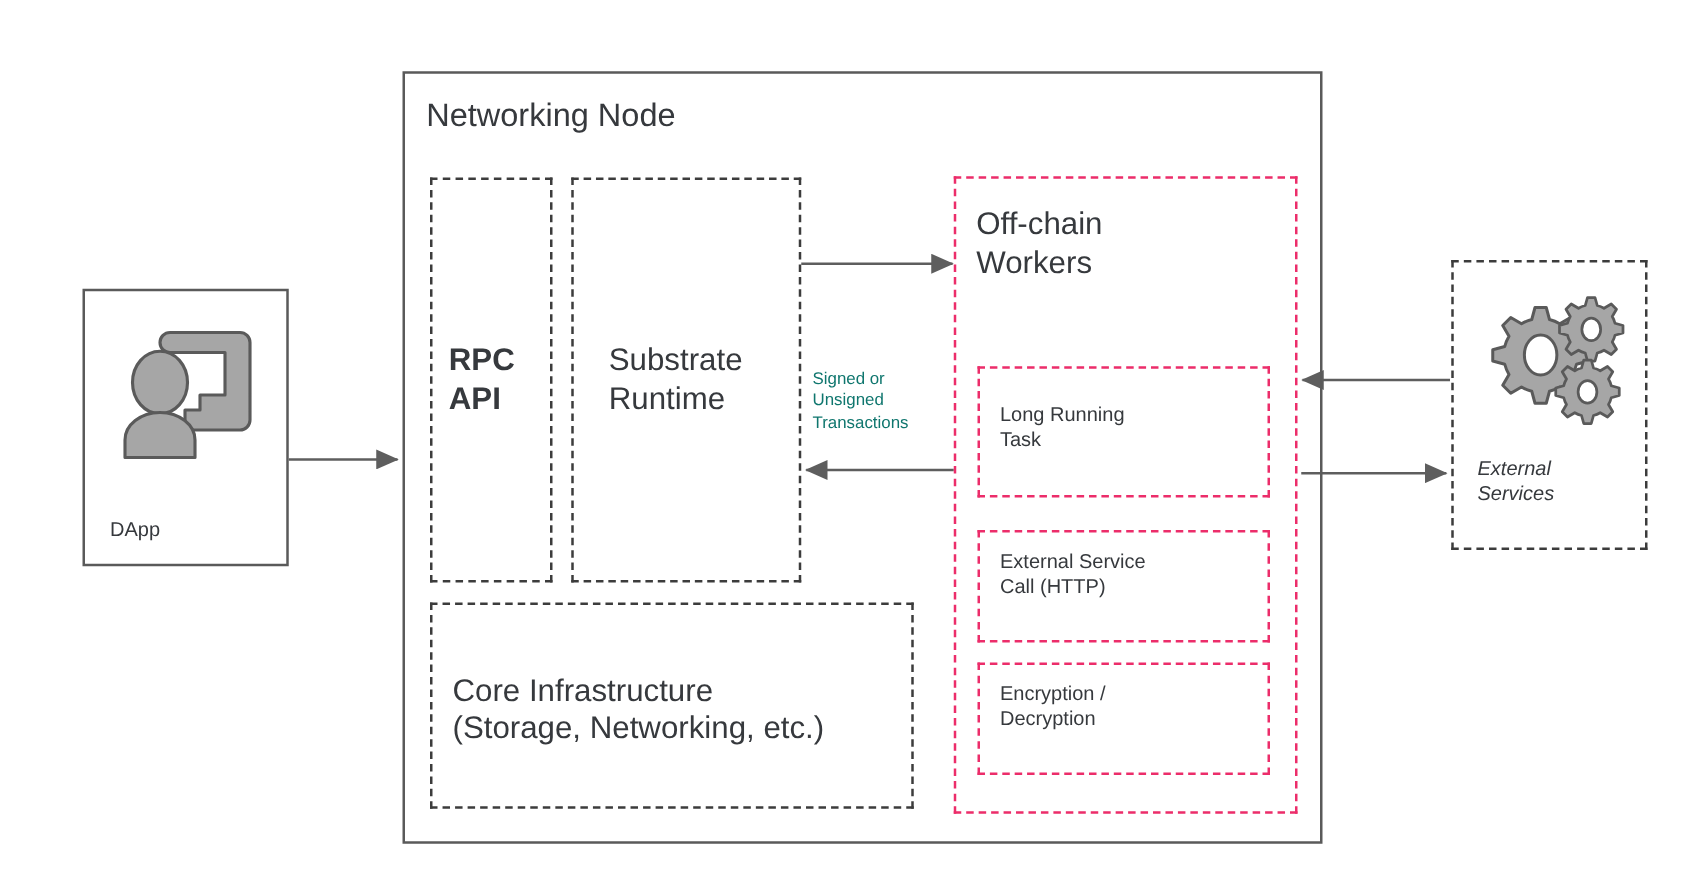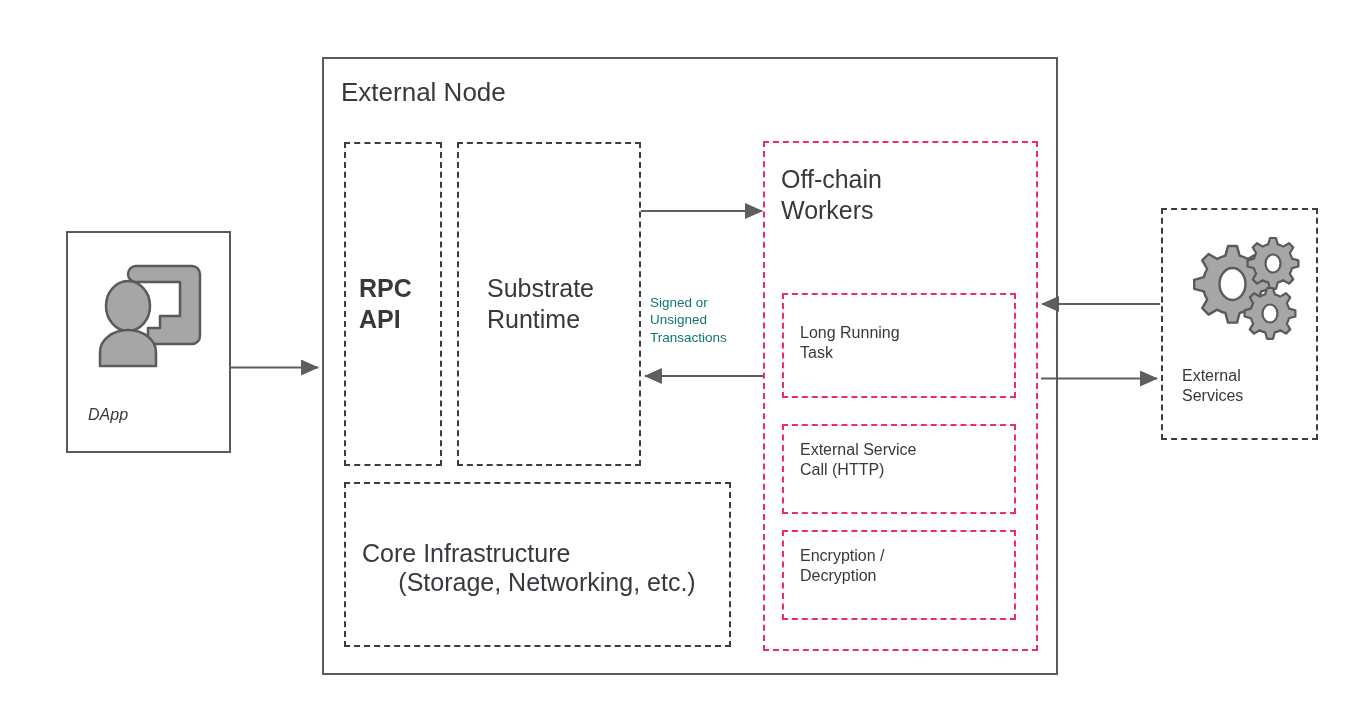--- a/index.html
+++ b/index.html
@@ -94,37 +94,37 @@
     <svg width="110" height="115" viewBox="0 0 110 115">
 
       <path d="M40 8 h56 a8 8 0 0 1 8 8 v62 a8 8 0 0 1 -8 8 h-44 v-16 h12 v-12 h20 v-34 h-44 a8 8 0 0 1 0 -16 z" fill="#a6a6a6" stroke="#5a5a5a" stroke-width="2.5" stroke-linejoin="round"></path>
 
       <ellipse cx="32" cy="48" rx="22" ry="25" fill="#a6a6a6" stroke="#5a5a5a" stroke-width="2.5"></ellipse>
 
       <path d="M4 108 v-14 a28 22 0 0 1 56 0 v14 z" fill="#a6a6a6" stroke="#5a5a5a" stroke-width="2.5" stroke-linejoin="round"></path>
     </svg>
   </div>
 
-  <div class="label mid-label" style="left:88px; top:405px; width:130px;font-style:italic;">DApp</div>
+  <div class="label mid-label" style="left:88px; top:415px; width:130px;">DApp</div>
 
   <div class="box solid-box" style="left:322px; top:57px; width:736px; height:618px;"></div>
 
-  <div class="label node-title" style="left:341px; top:77px; width:400px;">External Node</div>
+  <div class="label node-title" style="left:341px; top:77px; width:400px;">Networking Node</div>
 
   <div class="box dashed-box" style="left:344px; top:142px; width:98px; height:324px;"></div>
   <div class="label big-label" style="left:359px; top:273px; width:90px;font-weight:bold;">RPC
 API</div>
 
   <div class="box dashed-box" style="left:457px; top:142px; width:184px; height:324px;"></div>
   <div class="label big-label" style="left:475px; top:273px; width:175px;margin-left:12px;">Substrate
 Runtime</div>
 
   <div class="box dashed-box" style="left:344px; top:482px; width:387px; height:165px;"></div>
   <div class="label big-label" style="left:362px; top:538px; width:360px;">Core Infrastructure</div>
-  <div class="label big-label" style="left:362px; top:567px; width:370px;text-align:center;">(Storage, Networking, etc.)</div>
+  <div class="label big-label" style="left:362px; top:567px; width:370px;">(Storage, Networking, etc.)</div>
 
   <div class="label small-label" style="left:650px; top:294px; width:120px;">Signed or
 Unsigned
 Transactions</div>
 
   <div class="box pink-box" style="left:763px; top:141px; width:275px; height:510px;"></div>
   <div class="label big-label" style="left:781px; top:164px; width:220px;">Off-chain
 Workers</div>
 
   <div class="box pink-box" style="left:782px; top:293px; width:234px; height:105px;"></div>
@@ -148,16 +148,16 @@
       <ellipse cx="50.5" cy="52" rx="13" ry="16" fill="#ffffff" stroke="#5a5a5a" stroke-width="2.4"></ellipse>
 
       <path d="M88 6 l6 0 l1.8 6.4 a19 19 0 0 1 5.4 2.2 l5.8-3.4 l4.2 4.2 l-3.4 5.8 a19 19 0 0 1 2.2 5.4 l6.4 1.8 l0 6 l-6.4 1.8 a19 19 0 0 1 -2.2 5.4 l3.4 5.8 l-4.2 4.2 l-5.8-3.4 a19 19 0 0 1 -5.4 2.2 l-1.8 6.4 l-6 0 l-1.8-6.4 a19 19 0 0 1 -5.4-2.2 l-5.8 3.4 l-4.2-4.2 l3.4-5.8 a19 19 0 0 1 -2.2-5.4 l-6.4-1.8 l0-6 l6.4-1.8 a19 19 0 0 1 2.2-5.4 l-3.4-5.8 l4.2-4.2 l5.8 3.4 a19 19 0 0 1 5.4-2.2 z" fill="#a6a6a6" stroke="#5a5a5a" stroke-width="2.2" stroke-linejoin="round"></path>
       <ellipse cx="91" cy="31.5" rx="7.5" ry="9" fill="#ffffff" stroke="#5a5a5a" stroke-width="2.2"></ellipse>
 
       <path d="M85 56 l6 0 l1.8 6.4 a19 19 0 0 1 5.4 2.2 l5.8-3.4 l4.2 4.2 l-3.4 5.8 a19 19 0 0 1 2.2 5.4 l6.4 1.8 l0 6 l-6.4 1.8 a19 19 0 0 1 -2.2 5.4 l3.4 5.8 l-4.2 4.2 l-5.8-3.4 a19 19 0 0 1 -5.4 2.2 l-1.8 6.4 l-6 0 l-1.8-6.4 a19 19 0 0 1 -5.4-2.2 l-5.8 3.4 l-4.2-4.2 l3.4-5.8 a19 19 0 0 1 -2.2-5.4 l-6.4-1.8 l0-6 l6.4-1.8 a19 19 0 0 1 2.2-5.4 l-3.4-5.8 l4.2-4.2 l5.8 3.4 a19 19 0 0 1 5.4-2.2 z" fill="#a6a6a6" stroke="#5a5a5a" stroke-width="2.2" stroke-linejoin="round"></path>
       <ellipse cx="88" cy="81.5" rx="7.5" ry="9" fill="#ffffff" stroke="#5a5a5a" stroke-width="2.2"></ellipse>
     </svg>
   </div>
 
-  <div class="label mid-label" style="left:1182px; top:366px; width:140px;">External
+  <div class="label mid-label" style="left:1182px; top:366px; width:140px;font-style:italic;">External
 Services</div>
 
 </div>
 
 </body></html>

